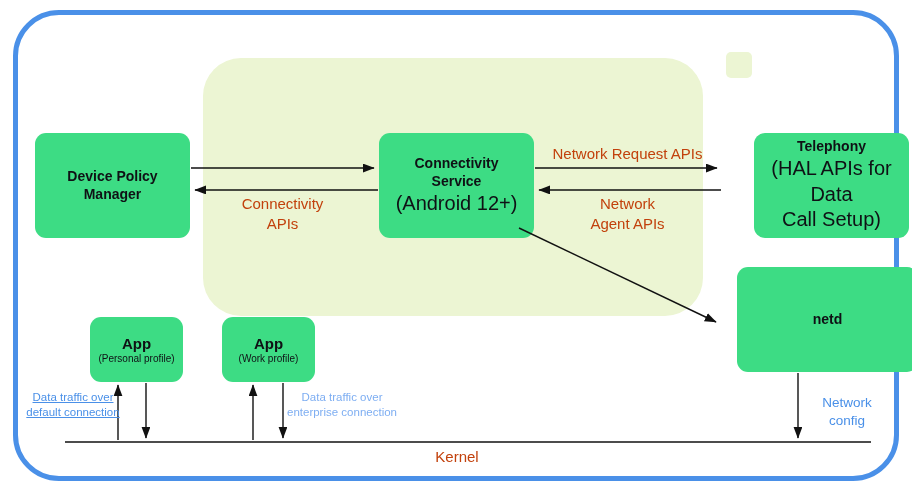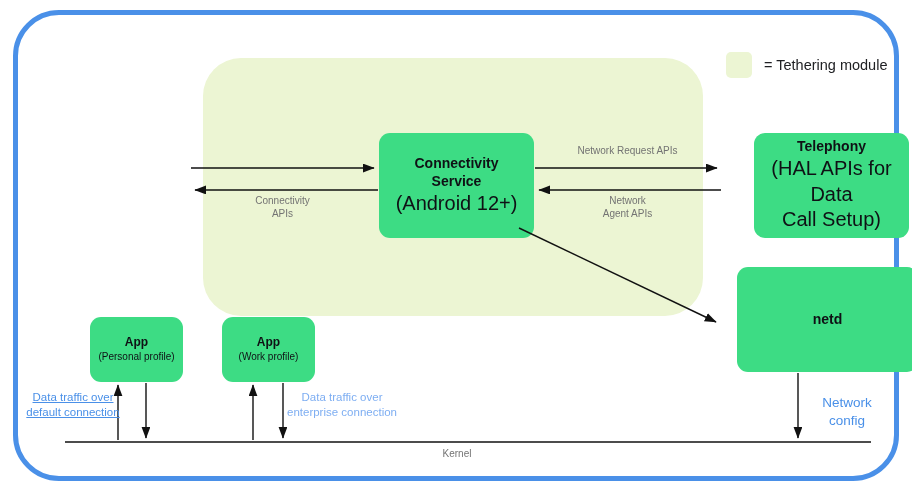--- a/index.html
+++ b/index.html
@@ -72,21 +72,21 @@
   .node .title {
     font-size: 14px;
     font-weight: bold;
     line-height: 1.28;
   }
   .node .sub {
     font-size: 20px;
     font-weight: normal;
     line-height: 1.28;
   }
-  .node.small .title { font-size: 12px; }
+  .node.small .title { font-size: 15px; }
   .node.small .sub { font-size: 10px; }
 
   #node-dpm        { left: 35px;  top: 133px; width: 155px; height: 105px; }
   #node-conn       { left: 379px; top: 133px; width: 155px; height: 105px; }
   #node-telephony  { left: 722px; top: 133px; width: 155px; height: 105px; margin-left: 32px; }
   #node-netd       { left: 737px; top: 267px; width: 181px; height: 105px; }
   #node-app-personal { left: 90px;  top: 317px; width: 93px; height: 65px; }
   #node-app-work     { left: 222px; top: 317px; width: 93px; height: 65px; }
 
   
@@ -94,22 +94,22 @@
     position: absolute;
     left: 0;
     top: 0;
     width: 912px;
     height: 491px;
     pointer-events: none;
   }
   
   .edge-label {
     position: absolute;
-    font-size: 10px;
-    color: #737373;
+    font-size: 15px;
+    color: #c2410c;
     text-align: center;
     line-height: 1.3;
     white-space: pre-line;
   }
   .edge-label.blue {
     fill: #4a90e8;
     color: #4a90e8;
   }
   .edge-label.blue-light {
     color: #7eaef2;
@@ -127,23 +127,26 @@
 <body>
 
 <div id="stage">
 
   <div id="outer-frame"></div>
 
   <div id="tethering-region"></div>
 
   <div id="legend">
     <div id="legend-swatch"></div>
-    <div id="legend-label">= Tethering module</div>
-  </div>
-
+  </div>
+
+  <div id="node-dpm" class="node">
+    <div class="title">Device Policy</div>
+    <div class="title">Manager</div>
+  </div>
 
   <div id="node-conn" class="node">
     <div class="title">Connectivity</div>
     <div class="title">Service</div>
     <div class="sub">(Android 12+)</div>
   </div>
 
   <div id="node-telephony" class="node">
     <div class="title">Telephony</div>
     <div class="sub">(HAL APIs for Data</div>

